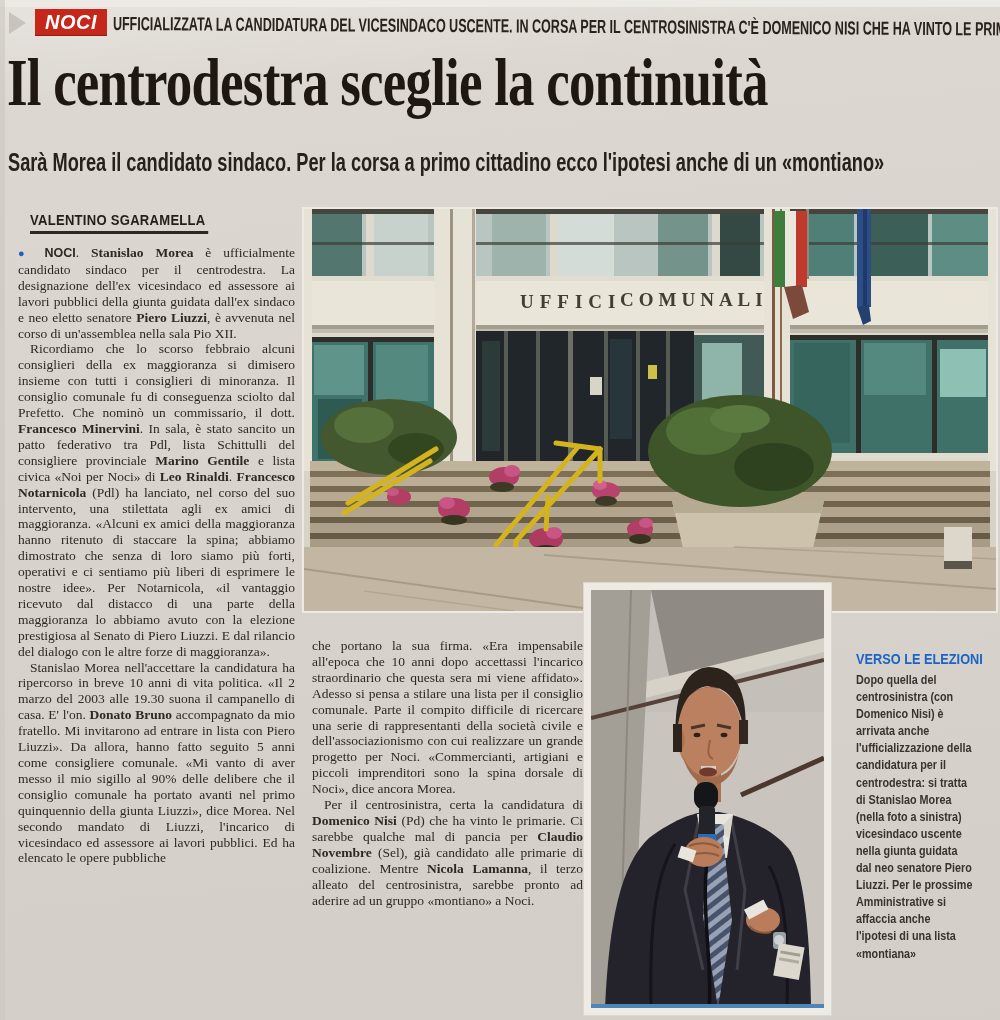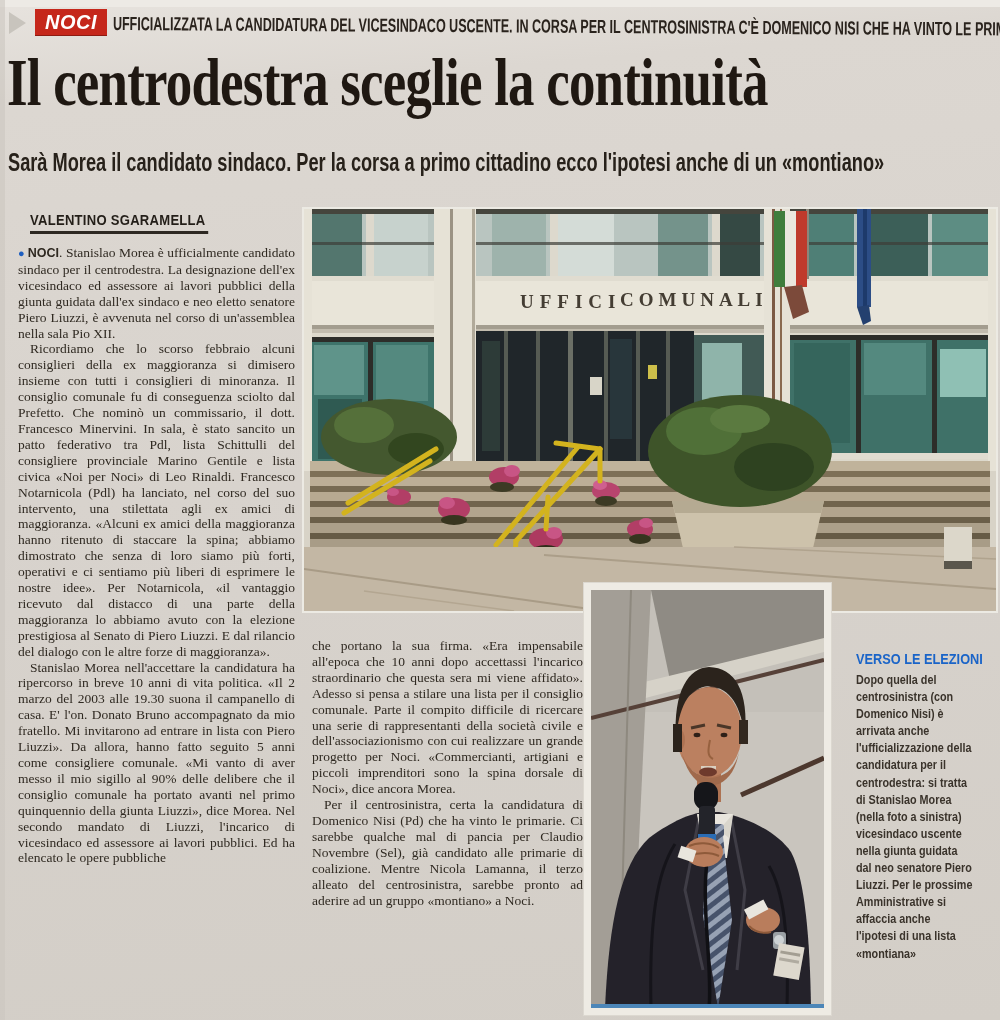--- a/index.html
+++ b/index.html
@@ -35,21 +35,21 @@
     color:#231e18;letter-spacing:.3px;border-bottom:3px solid #2d2822;
     padding:0 3px 3px 0;transform:scaleX(.9);transform-origin:0 0;}
 
   
   .col{position:absolute;text-align:justify;color:#2f2921;
     font-size:13.5px;line-height:15.9px;overflow:hidden;}
   .col1{left:18px;top:245px;width:277px;height:772px;}
   .col2{left:312px;top:638px;width:271px;height:378px;}
   .col p{margin:0;}
   .col p + p{text-indent:12px;}
-  .seg-b{font-weight:normal;}
+  .seg-b{font-weight:bold;}
   .seg-n{font-family:"Liberation Sans",sans-serif;font-weight:bold;font-size:12.5px;}
   .seg-dot{color:#1f5fc0;font-size:11px;}
 
   
   .photo-building{position:absolute;left:304px;top:209px;width:692px;height:402px;
     background:#fef9c3;outline:2px solid #eceae3;}
   .photo-building svg{display:block;width:100%;height:100%;}
   .photo-man{position:absolute;left:584px;top:583px;width:247px;height:432px;
     background:#eeebe4;box-sizing:border-box;padding:7px;box-shadow:0 0 0 1px #dcd8d0;}
   .photo-man svg{display:block;width:233px;height:418px;}

